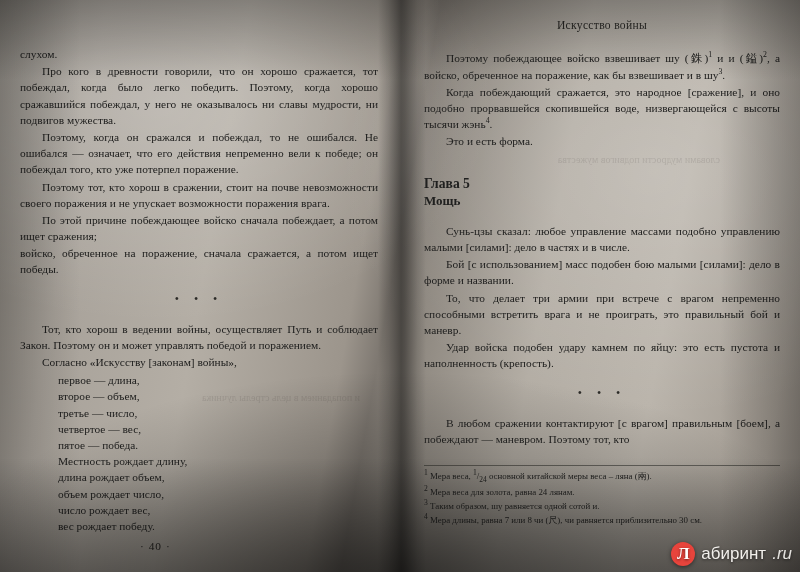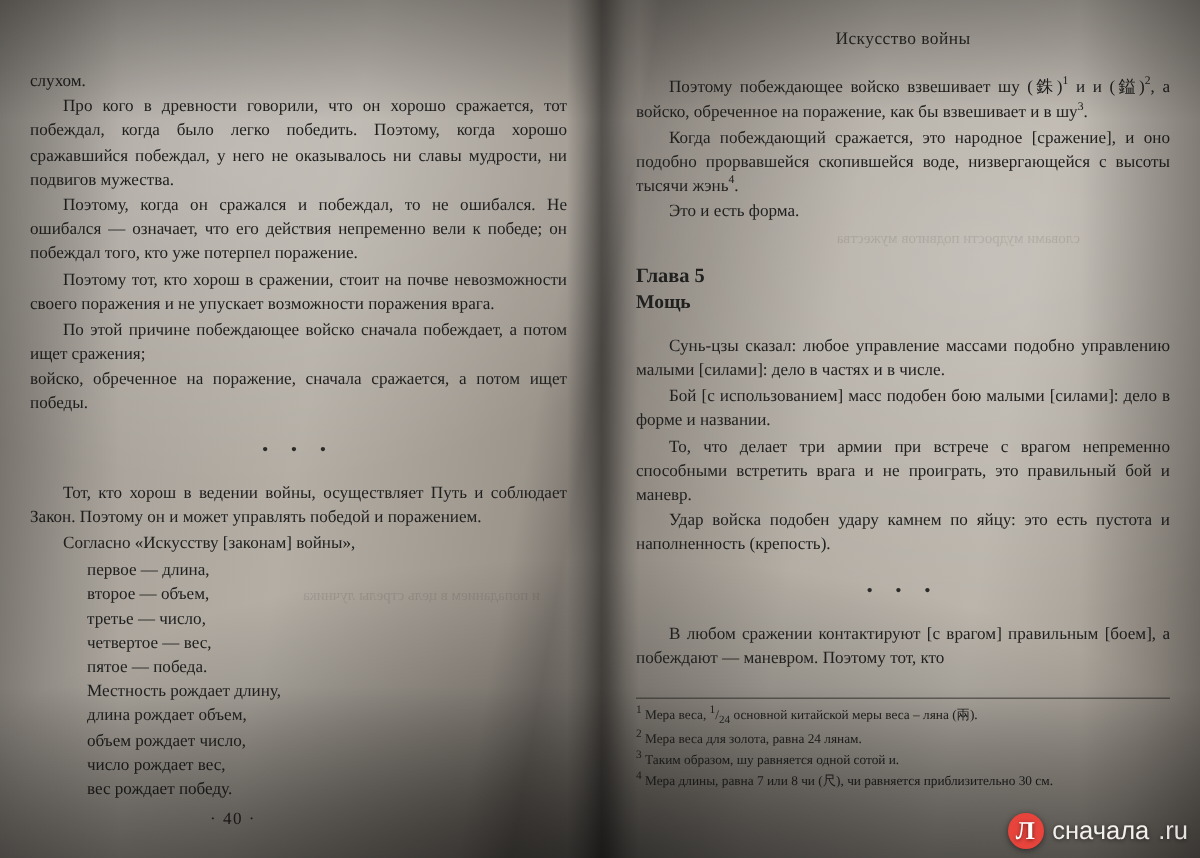--- a/index.html
+++ b/index.html
@@ -156,21 +156,21 @@
     width: 24px; height: 24px;
     border-radius: 50%;
     background: #e8443c;
     color: #fff;
     font-family: "Liberation Serif", serif;
     font-size: 17px;
     font-weight: bold;
     display: flex; align-items: center; justify-content: center;
     box-shadow: 0 1px 4px rgba(0,0,0,0.5);
   }
-  .watermark .dom { opacity: 0.92; }
+  .watermark .dom { opacity: 0.92; font-style: italic; }
 </style>
 </head>
 <body>
 
 <div class="shot">
   <div class="paper"></div>
 
   <div class="ghost g1">словами мудрости подвигов мужества</div>
   <div class="ghost g2">и попаданием в цель стрелы лучника</div>
 
@@ -235,16 +235,16 @@
         <p class="n"><sup>4</sup> Мера длины, равна 7 или 8 чи (尺), чи равняется приблизительно 30 см.</p>
       </div>
     </div>
   </div>
 
   <div class="gutter"></div>
   <div class="vignette"></div>
 
   <div class="watermark">
     <span class="mark">Л</span>
-    <span>сначала</span>
+    <span>абиринт</span>
     <span class="dom">.ru</span>
   </div>
 </div>
 
 </body></html>

